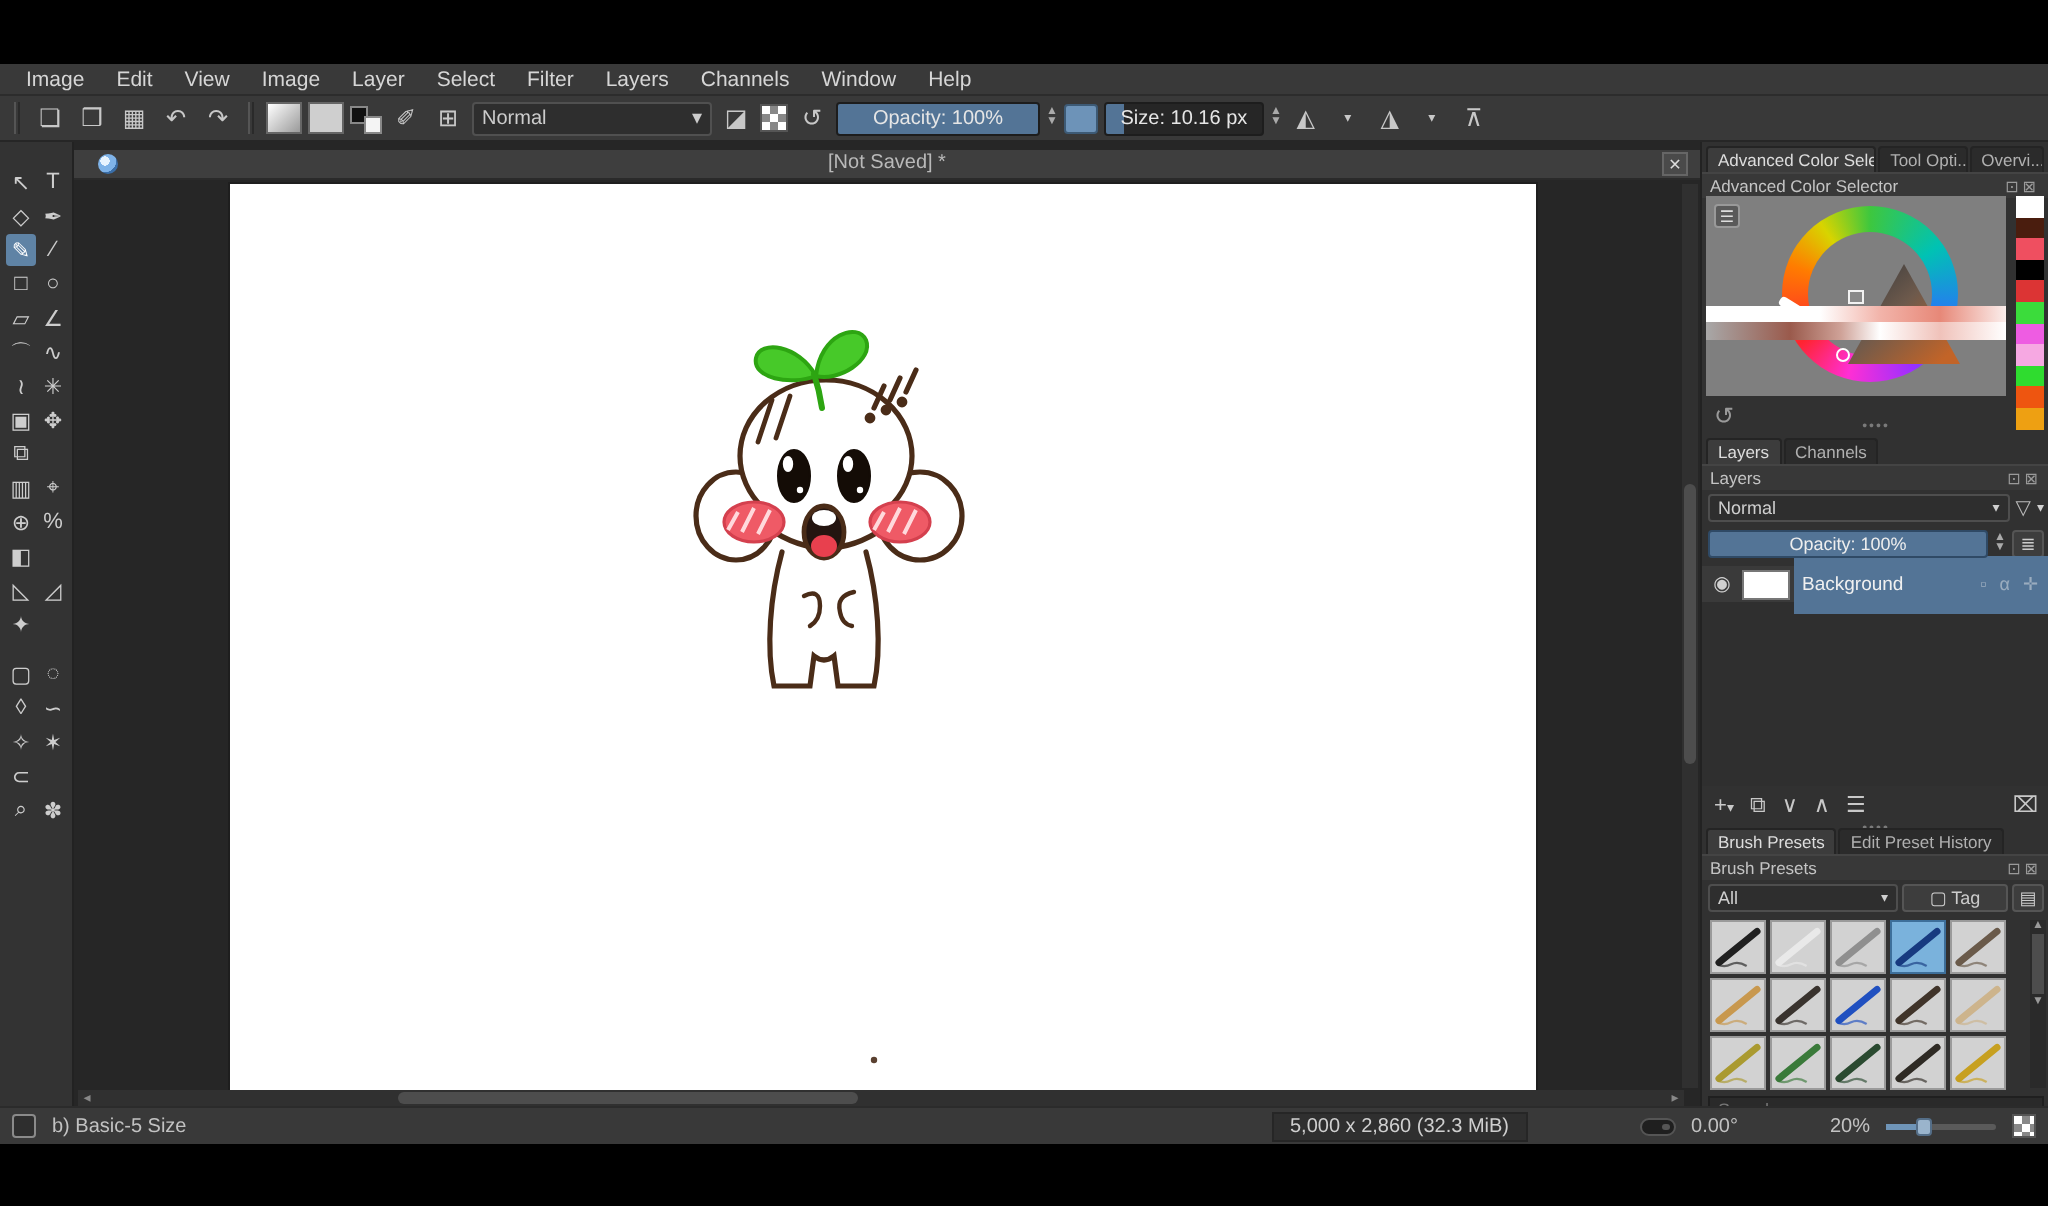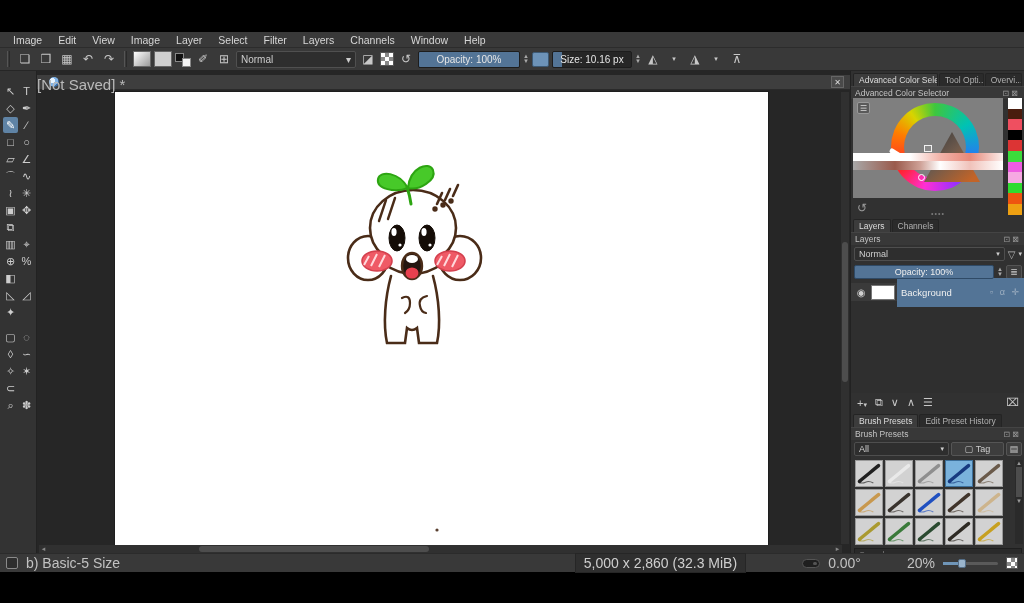--- a/index.html
+++ b/index.html
@@ -37,21 +37,21 @@
 
   
   #toolbox { left:0; top:0; width:37px; height:482px; background:#333; display:flex; flex-wrap:wrap; align-content:flex-start; padding:12px 2px 0 3px; gap:1px; border-right:1px solid #222; }
   .tool { width:15px; height:16px; display:flex; align-items:center; justify-content:center; font-size:11px; color:#cdcdcd; border-radius:2px; }
   .tool.sel { background:#5f83a5; color:#fff; }
   .tool.gap { margin-top:8px; }
 
   
   #mdi { left:37px; top:0; width:813px; height:482px; background:#262626; overflow:hidden; }
   #doc-titlebar { left:0; top:4px; width:813px; height:15px; background:#3e3e3e; border-bottom:1px solid #2a2a2a; }
-  #doc-title { position:absolute; left:0; right:0; top:1px; text-align:left; font-size:15px; color:#b9b9b9; }
+  #doc-title { position:absolute; left:0; right:0; top:1px; text-align:center; font-size:10px; color:#b9b9b9; }
   #doc-icon { position:absolute; left:12px; top:2px; width:10px; height:10px; border-radius:50%;
       background:radial-gradient(circle at 35% 35%, #e8f4ff 0 25%, #7fb3e8 26% 60%, #3a6ea8 61% 100%); }
   #doc-close { position:absolute; right:6px; top:1px; width:13px; height:12px; background:#4a4a4a; border:1px solid #666; color:#ddd; font-size:8px; display:flex; align-items:center; justify-content:center; }
   #page { left:78px; top:21px; width:653px; height:453px; background:#fff; box-shadow:0 0 0 1px #1e1e1e; }
   #hscroll { left:2px; top:474px; width:803px; height:8px; background:#303030; display:flex; align-items:center; }
   #hscroll .arr { width:9px; font-size:7px; color:#888; text-align:center; }
   #hthumb { position:absolute; left:160px; top:1px; width:230px; height:6px; background:#4d4d4d; border-radius:3px; }
   #vscroll { left:804px; top:21px; width:8px; height:452px; background:#303030; }
   #vthumb { position:absolute; left:1px; top:150px; width:6px; height:140px; background:#4d4d4d; border-radius:3px; }
 
@@ -104,21 +104,21 @@
   #preset-grid { position:relative; display:grid; grid-template-columns:repeat(5,28px); grid-auto-rows:27px; gap:2px; padding:2px 12px 2px 4px; }
   .tile { background:#d2d2d2; border:1px solid #9a9a9a; }
   .tile.sel { background:#7ab2dc; border-color:#3d6f9a; }
   .tile svg { width:100%; height:100%; display:block; }
   #grid-scroll { position:absolute; right:2px; top:2px; width:8px; height:84px; background:#2a2a2a; color:#999; font-size:6px; text-align:center; }
   #grid-scroll .gthumb { margin:1px; height:30px; background:#4d4d4d; }
   #search-row { padding:1px 3px; }
   #search-input { width:100%; height:13px; background:#2a2a2a; border:1px solid #1f1f1f; color:#8a8a8a; font-size:9px; padding:0 4px; font-family:"Liberation Sans",sans-serif; }
 
   
-  #statusbar { left:0; top:553px; width:1024px; height:19px; background:#393939; border-top:1px solid #2b2b2b; display:flex; align-items:center; font-size:14px; color:#c2c2c2; gap:8px; padding:0 6px; }
+  #statusbar { left:0; top:553px; width:1024px; height:19px; background:#393939; border-top:1px solid #2b2b2b; display:flex; align-items:center; font-size:10px; color:#c2c2c2; gap:8px; padding:0 6px; }
   #status-preset-icon { width:12px; height:12px; border:1px solid #8a8a8a; border-radius:2px; background:#2e2e2e; }
   #size-box { background:#2f2f2f; border:1px solid #262626; padding:1px 8px; color:#cfcfcf; }
   #mem-pill { width:18px; height:9px; border-radius:5px; background:#1f1f1f; border:1px solid #555; position:relative; }
   #mem-pill::after { content:""; position:absolute; right:2px; top:2px; width:4px; height:3px; background:#555; border-radius:2px; }
   #zoom-slider { position:relative; width:55px; height:3px; background:#5a5a5a; border-radius:2px; }
   #zoom-slider .zfill { position:absolute; left:0; top:0; bottom:0; width:18px; background:#6f95b8; }
   #zoom-slider .zknob { position:absolute; left:15px; top:-3px; width:8px; height:9px; background:#9ab4cc; border:1px solid #546e88; border-radius:2px; }
   .flex1 { flex:1; }
 </style>
 </head>

